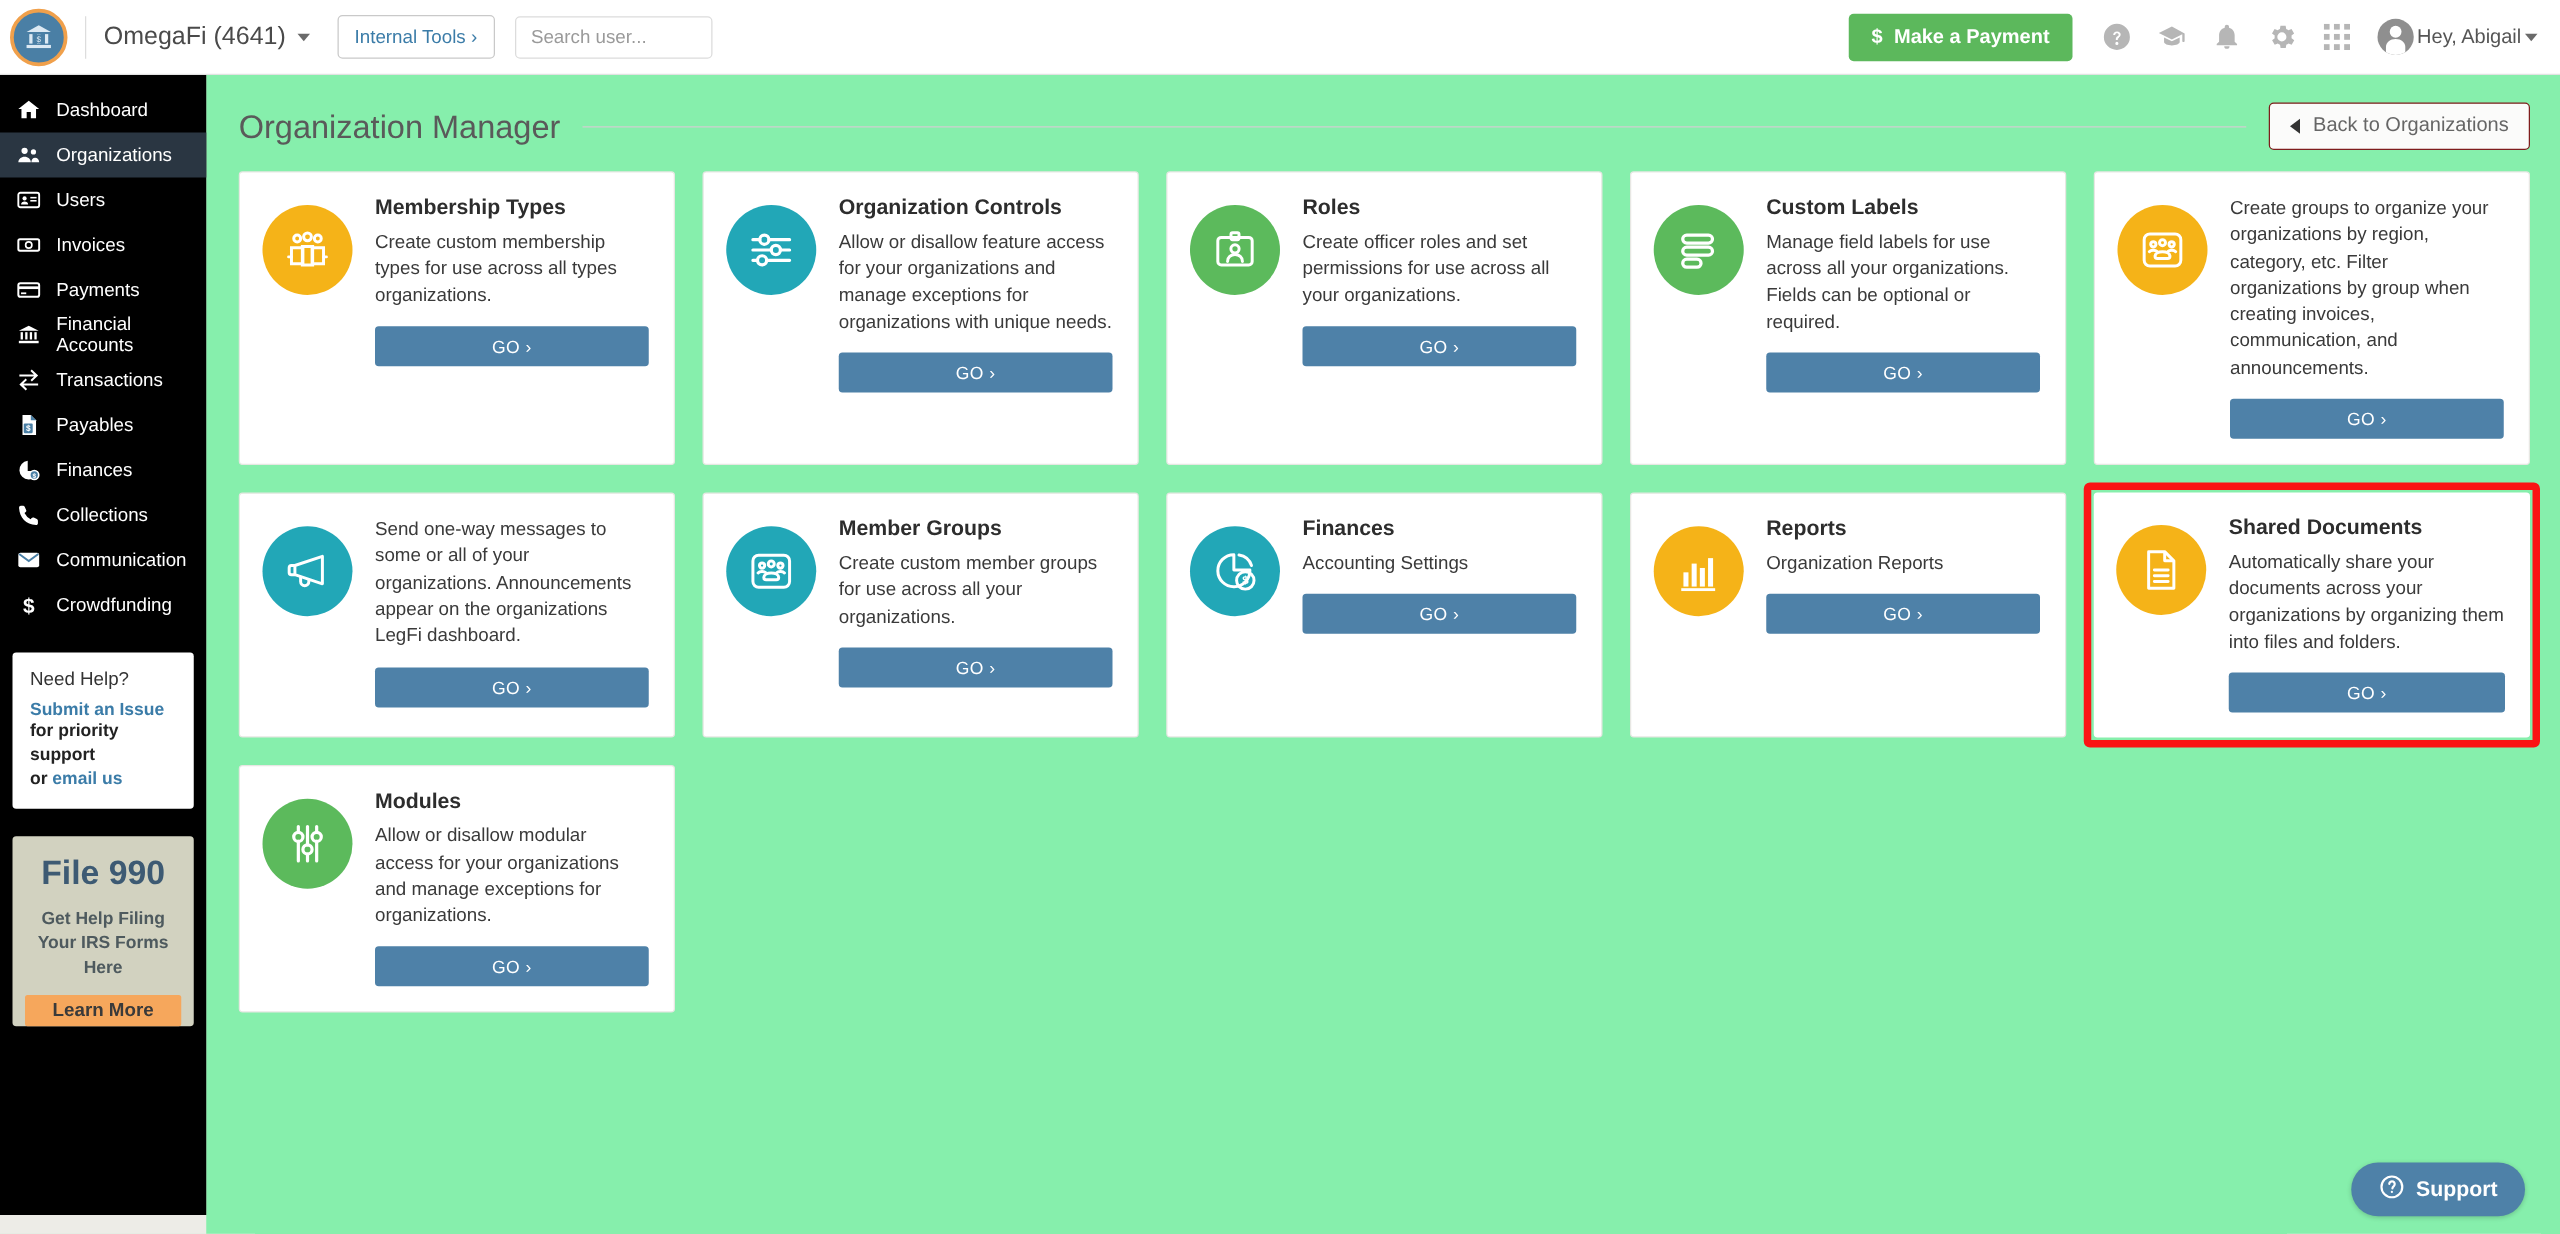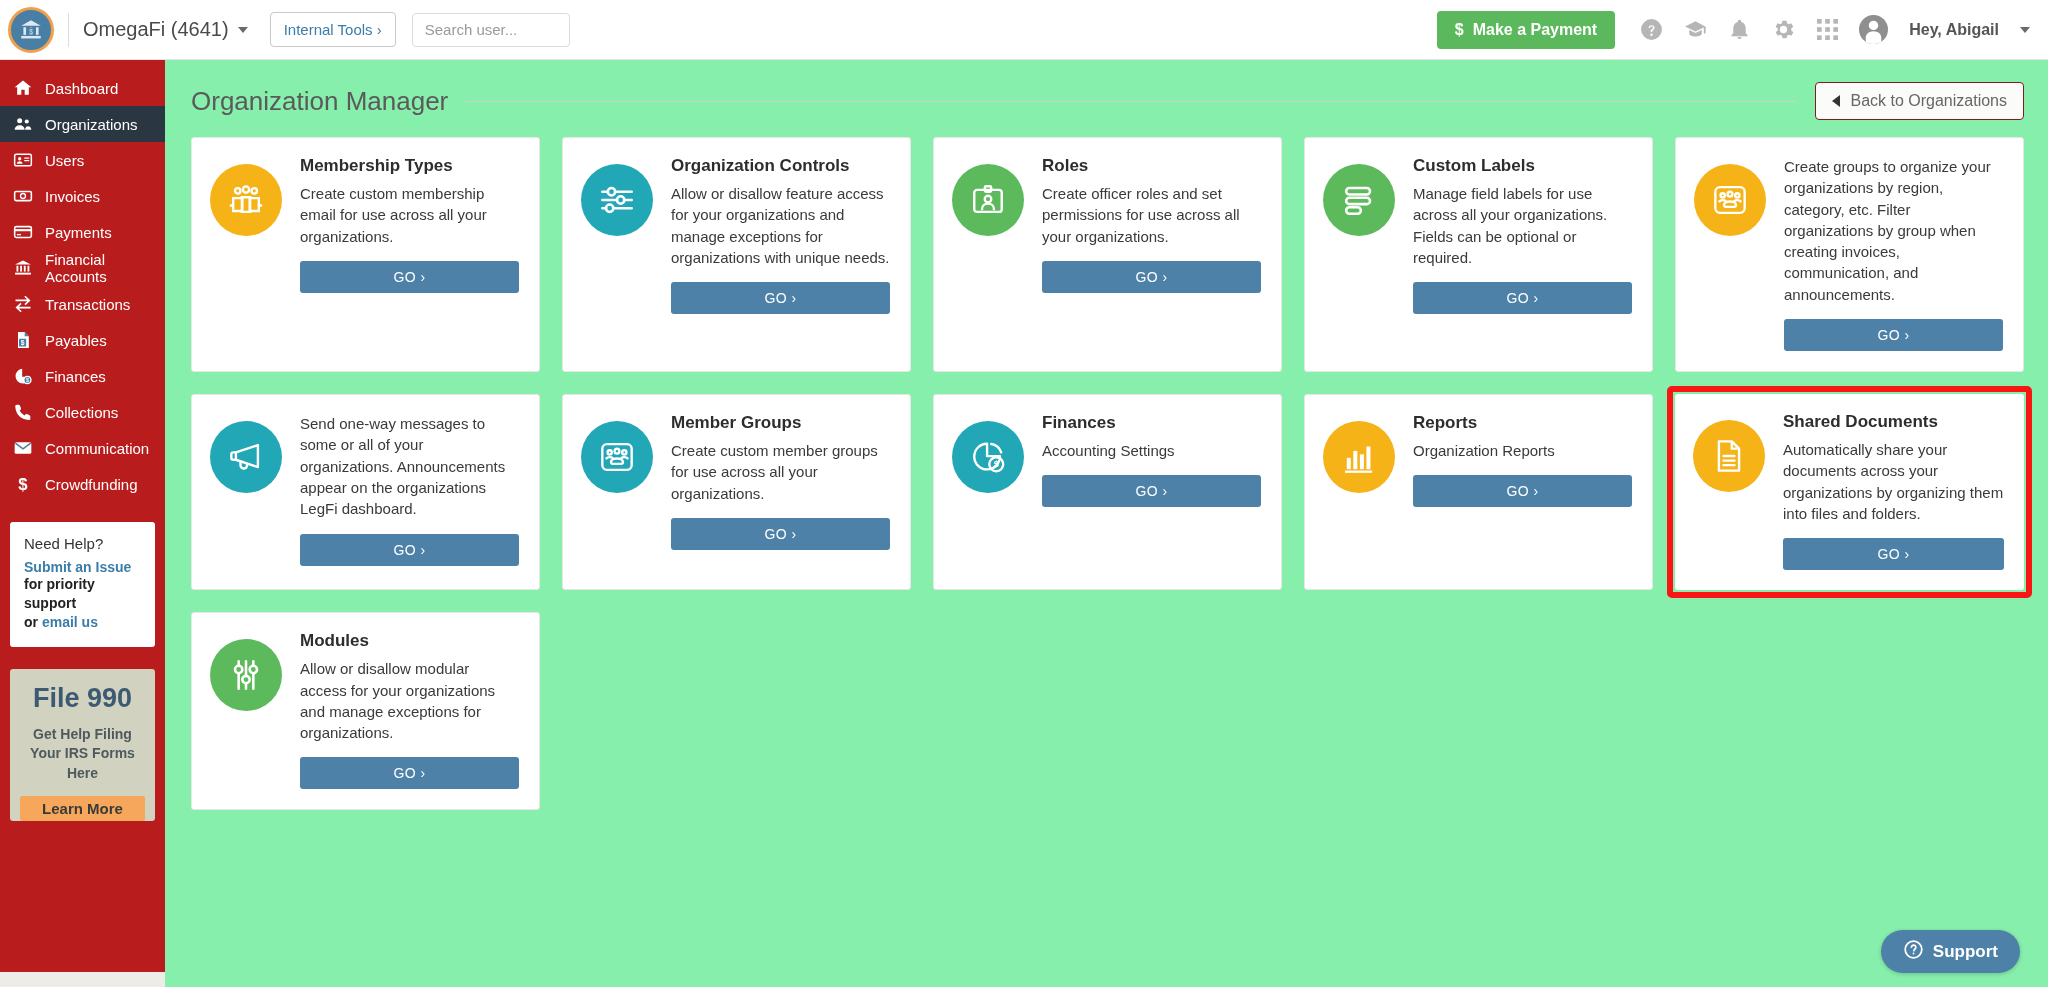--- a/index.html
+++ b/index.html
@@ -71,35 +71,35 @@
     white-space: nowrap;
     font-family: "Liberation Sans", sans-serif;
   }
   .hdr-icon {
     width: 44px; height: 44px;
     display: flex; align-items: center; justify-content: center;
     color: #b6b6b6; cursor: pointer;
   }
   .hdr-icon:first-of-type { margin-left: 14px; }
   .user-chip {
-    display: flex; align-items: center; gap: 21px;
-    margin-left: 10px; cursor: pointer; font-weight: bold;
+    display: flex; align-items: center; gap: 3px;
+    margin-left: 10px; cursor: pointer;
   }
   .avatar {
     width: 29px; height: 29px; border-radius: 50%;
     background: #8f8f8f; display: flex; align-items: flex-end;
     justify-content: center; overflow: hidden;
   }
   .user-name { font-size: 16px; color: #555; white-space: nowrap; }
 
   
   .sidebar {
     position: absolute; top: 60px; left: 0;
     width: 165px; height: 912px;
-    background: #b91c1c;
+    background: #000000;
     padding-top: 10px;
     z-index: 20;
   }
   .nav-item {
     display: flex; align-items: center; gap: 11px;
     height: 36px; padding-left: 12px; margin-bottom: 0;
     color: #ffffff; font-size: 15px; cursor: pointer;
   }
   .nav-item.active { background: #2a3642; }
   .nav-icon {
@@ -442,21 +442,21 @@
             <circle cx="24" cy="12.5" r="3.4"></circle>
             <circle cx="33" cy="14" r="3"></circle>
             <path d="M10 22h10v14H10z"></path>
             <path d="M19.5 21h9v16h-9z"></path>
             <path d="M28 22h10v14H28z"></path>
             <path d="M10 30h-2.5M38 30h2.5"></path>
           </svg>
         </div>
         <div class="card-body">
           <div class="card-title">Membership Types</div>
-          <div class="card-desc">Create custom membership email for use across all your organizations.</div>
+          <div class="card-desc">Create custom membership types for use across all types organizations.</div>
           <button class="go-btn">GO ›</button>
         </div>
       </div>
       <div class="card">
         <div class="card-icon" style="background: rgb(34, 167, 183);">
           <svg width="44" height="44" viewBox="0 0 48 48" fill="none" stroke="#fff" stroke-width="2.8" stroke-linecap="round">
             <path d="M8 15h6M22 15h18"></path>
             <circle cx="18" cy="15" r="4"></circle>
             <path d="M8 24h16M32 24h8"></path>
             <circle cx="28" cy="24" r="4"></circle>

